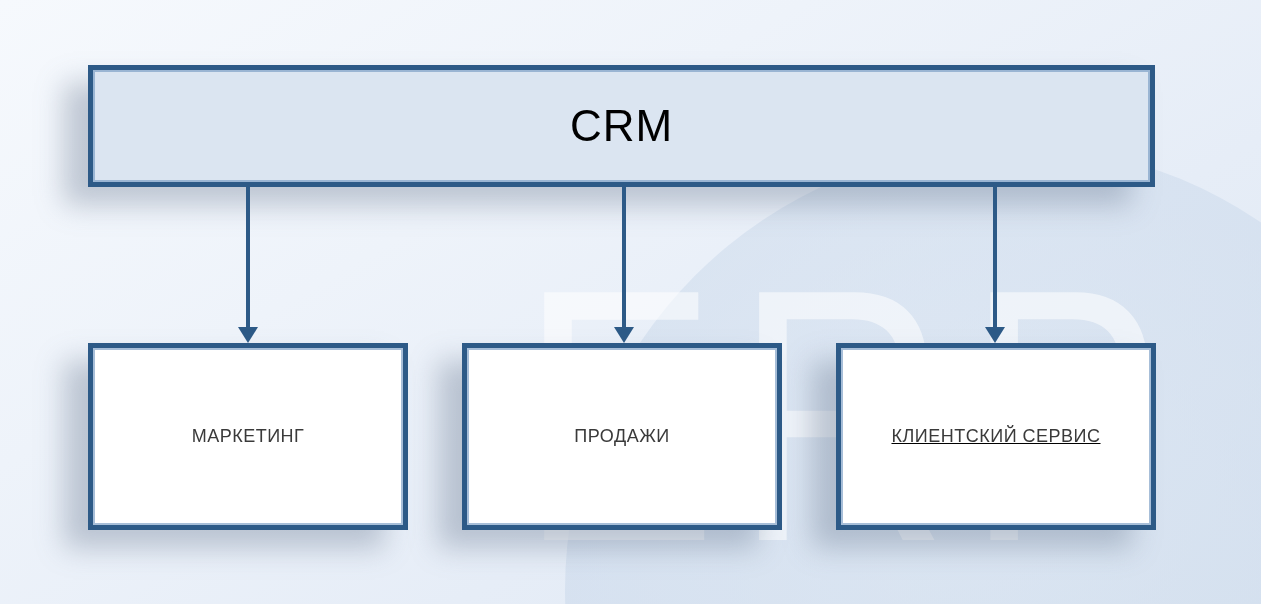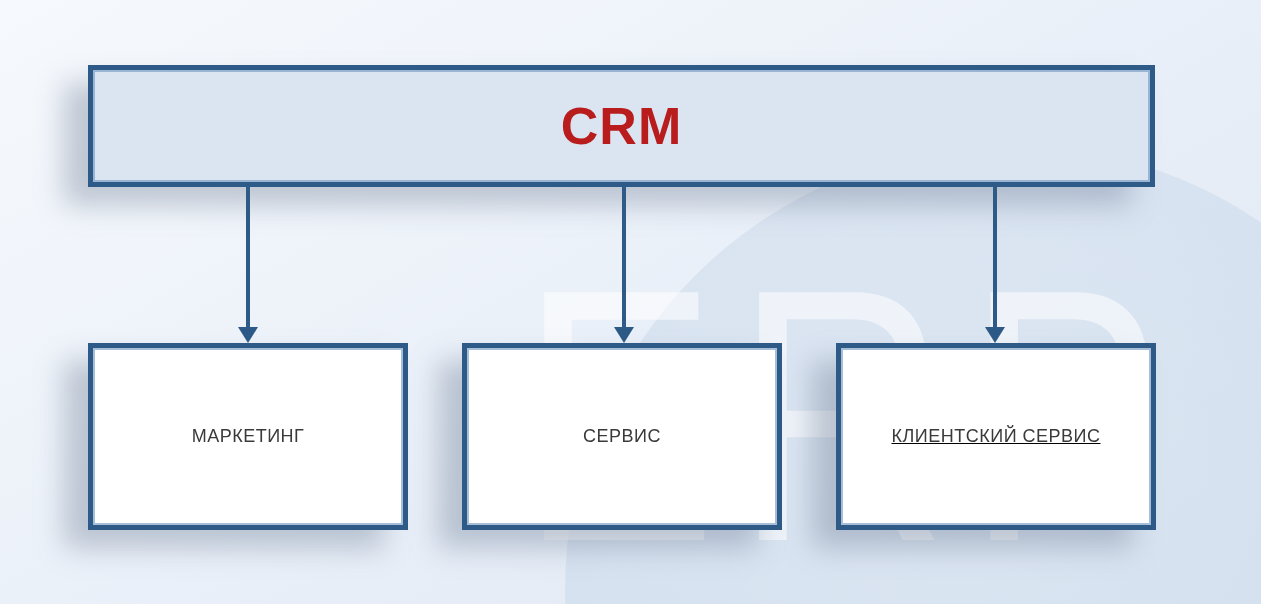--- a/index.html
+++ b/index.html
@@ -62,24 +62,24 @@
 
   .box.root {
     left: 88px;
     top: 65px;
     width: 1067px;
     height: 122px;
     background: #dbe5f1;
   }
 
   .root-label {
-    font-size: 52px;
-    font-weight: bold;
+    font-size: 44px;
+    font-weight: normal;
     letter-spacing: 1px;
-    color: #b91c1c;
+    color: #000000;
   }
 
   .box.child {
     top: 343px;
     width: 320px;
     height: 187px;
     background: #ffffff;
   }
 
   .box.child-1 { left: 88px; }
@@ -138,20 +138,20 @@
   <div class="arrow-head arrow-2"></div>
 
   <div class="arrow-line arrow-3"></div>
   <div class="arrow-head arrow-3"></div>
 
   <div class="box child child-1">
     <span class="child-label">МАРКЕТИНГ</span>
   </div>
 
   <div class="box child child-2">
-    <span class="child-label">СЕРВИС</span>
+    <span class="child-label">ПРОДАЖИ</span>
   </div>
 
   <div class="box child child-3">
     <span class="child-label">КЛИЕНТСКИЙ СЕРВИС</span>
   </div>
 
 </div>
 
 </body></html>

